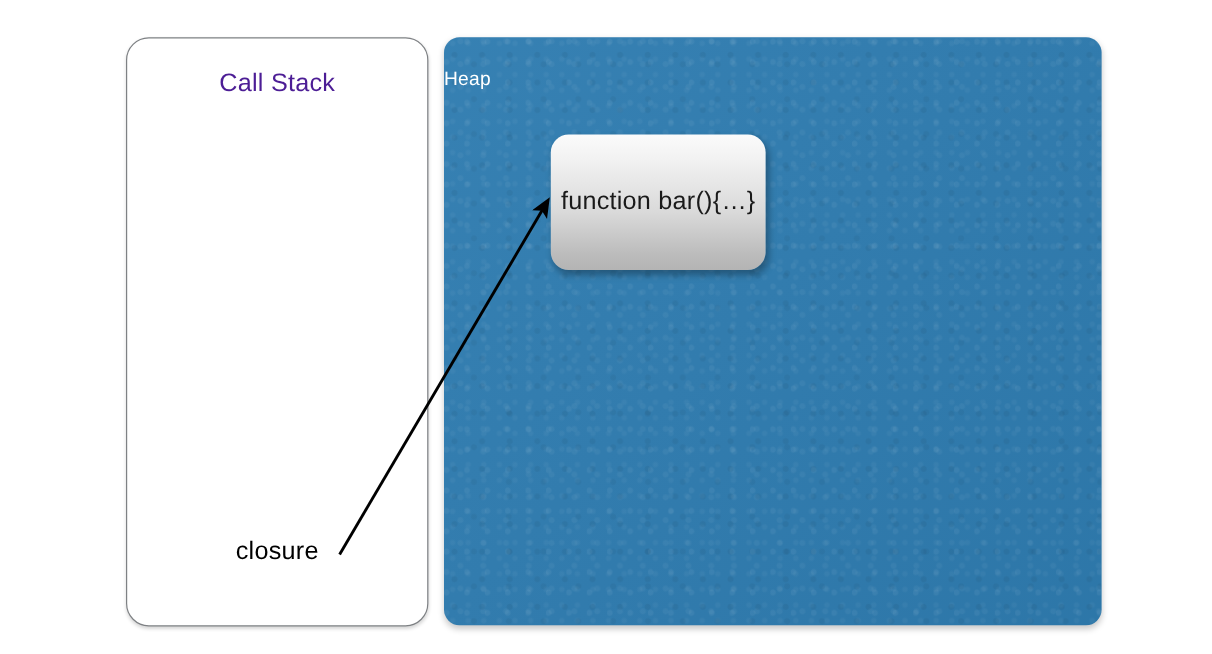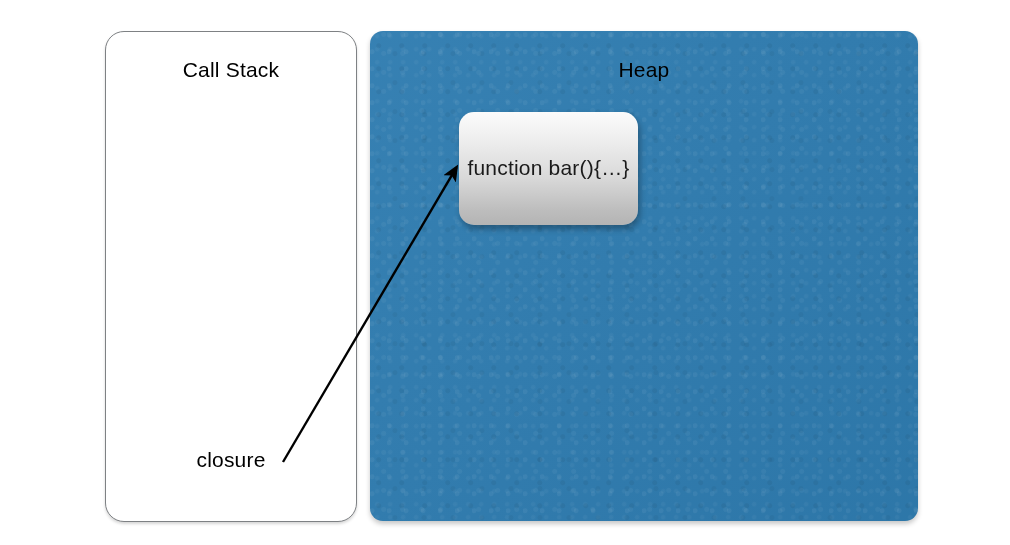--- a/index.html
+++ b/index.html
@@ -31,21 +31,21 @@
     border-radius: 19px;
     box-shadow: 0 2px 3px rgba(0,0,0,0.16);
   }
   #call-stack-title {
     position: absolute;
     left: 0;
     top: 26px;
     width: 100%;
     text-align: center;
     font-size: 21px;
-    color: #000000;
+    color: #4c1d95;
     letter-spacing: 0.2px;
   }
   #closure-label {
     position: absolute;
     left: 0;
     top: 416px;
     width: 100%;
     text-align: center;
     font-size: 21px;
     color: #000000;
@@ -76,23 +76,22 @@
       radial-gradient(circle at 55% 40%, rgba(255,255,255,0.04) 0 1.5px, transparent 3px),
       linear-gradient(135deg, rgba(255,255,255,0.035), rgba(0,0,0,0.045));
     background-size: 17px 17px, 23px 23px, 19px 19px, 29px 29px, 13px 13px, 100% 100%;
     pointer-events: none;
   }
   #heap-title {
     position: absolute;
     left: 0;
     top: 27px;
     width: 100%;
-    text-align: center;
-    font-size: 21px;
-    color: #000000;
+    font-size: 16px;
+    color: #ffffff;
     letter-spacing: 0.2px;
   }
 
   
   #function-box {
     position: absolute;
     left: 89px;   
     top: 81px;    
     width: 179px;
     height: 113px;

